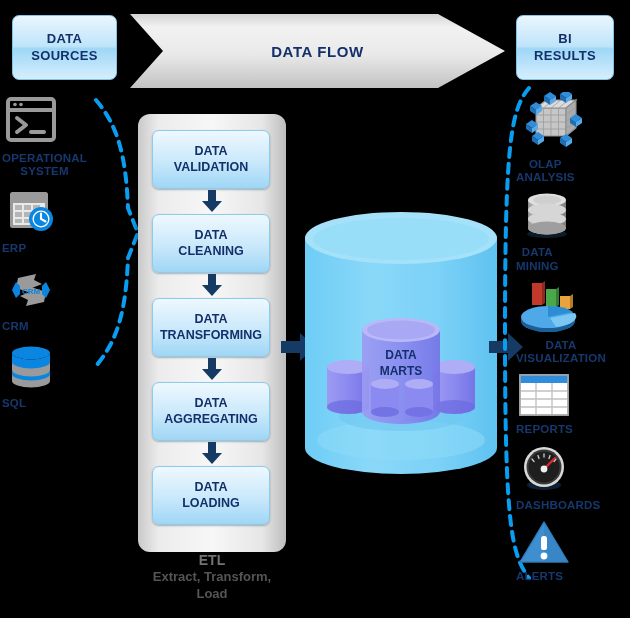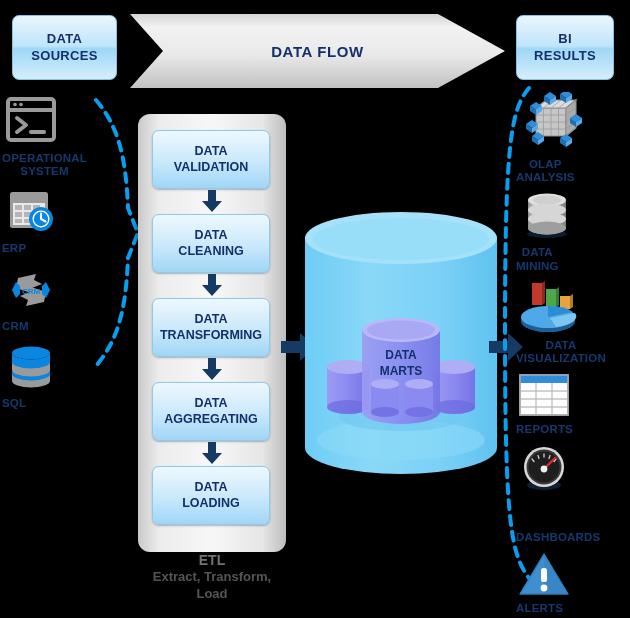--- a/index.html
+++ b/index.html
@@ -434,21 +434,21 @@
               <line x1="36" y1="12" x2="36" y2="44"></line>
           </g>
           <rect x="4" y="4" width="48" height="40" fill="none" stroke="#a8a8a8" stroke-width="1.5"></rect>
         </svg>
       </div>
       <div class="lbl">
         <div>REPORTS</div>
       </div>
     </div>
 
-    <div class="node" style="margin-top:4px;gap:32px;">
+    <div class="node" style="margin-top:4px;">
       <div class="ico">
         <svg width="56" height="52" viewBox="0 0 56 52">
           <ellipse cx="28" cy="42" rx="17" ry="5" fill="#1b3a5e" opacity=".55"></ellipse>
           <circle cx="28" cy="24" r="20" fill="#d9d9d9"></circle>
           <circle cx="28" cy="24" r="17.5" fill="#3a3a3a"></circle>
           <circle cx="28" cy="24" r="15.5" fill="#1e1e1e"></circle>
           <g stroke="#cfcfcf" stroke-width="1.3" stroke-linecap="round">
             <line x1="16" y1="16" x2="18" y2="18.5"></line>
             <line x1="22" y1="12.5" x2="23" y2="15.5"></line>
             <line x1="28" y1="11" x2="28" y2="14"></line>

